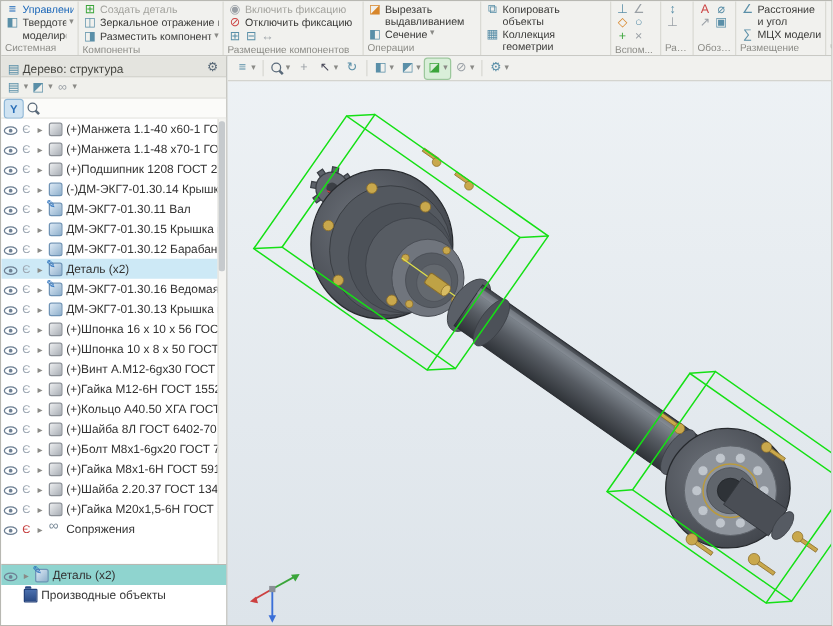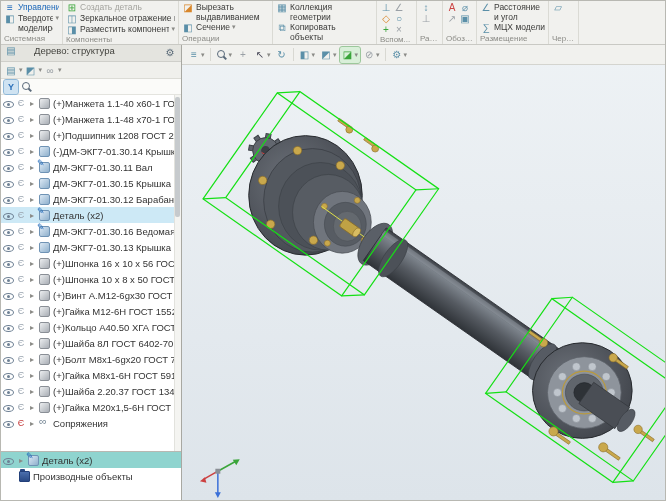--- a/index.html
+++ b/index.html
@@ -51,21 +51,21 @@
   .g-inf::before{content:"∞"}
   .g-pb::before{content:"⊞"}
   .g-mb::before{content:"⊟"}
   .g-par::before{content:"▱"}
 
   
   .main{flex:1;display:flex;min-height:0}
 
   
   .tree-panel{width:181px;flex:0 0 181px;background:#f0f0ec;border-right:1px solid #a8a8a2;display:flex;flex-direction:column}
-  .tp-header{height:17px;flex:0 0 17px;display:flex;align-items:flex-start;gap:17px;padding:0 4px;background:#e4e4df;border-bottom:1px solid #cfcfca}
+  .tp-header{height:17px;flex:0 0 17px;display:flex;align-items:flex-end;gap:1px;padding:0 4px;background:#e4e4df;border-bottom:1px solid #cfcfca}
   .tp-title{flex:1;font-size:9.5px;color:#44443f;white-space:nowrap;overflow:hidden}
   .tp-toolbar{height:17px;flex:0 0 17px;display:flex;align-items:center;gap:1px;padding:0 3px;background:#f0f0ec;border-bottom:1px solid #dcdcd6}
   .tp-filter{height:16px;flex:0 0 16px;display:flex;align-items:center;gap:2px;padding:0 3px;background:#fbfbf9;border-bottom:1px solid #e4e4df}
   .tbtn{min-width:14px;height:14px;display:inline-flex;align-items:center;justify-content:center;border-radius:2px;cursor:pointer;font-size:10px;color:#5a6a78}
   .tbtn.active{background:#cfe3f2;outline:1px solid #8fb8d8}
   .funnel{font-size:9px;font-weight:bold;color:#2a6fb8}
   .funnel::before{content:"Y"}
   .mag{position:relative;width:12px;height:12px;display:inline-block}
   .mag::before{content:"";position:absolute;width:6px;height:6px;border:1.5px solid #5a6a7a;border-radius:50%;left:1px;top:1px}
   .mag::after{content:"";position:absolute;width:4px;height:1.5px;background:#5a6a7a;transform:rotate(45deg);left:7px;top:8px}
@@ -139,45 +139,63 @@
         </div>
         <div class="rbtn">
           <span class="gi g-cube2"></span>
           <span class="rlabel" style="white-space:nowrap">Разместить компонент</span>
           <span class="caret"></span>
         </div>
       </div>
       <div class="rsec-label">Компоненты</div>
     </div>
 
+    <div class="rsec" style="width:112px">
+      <div class="rrows">
+        <div class="rbtn dis">
+          <span class="gi gr g-fix"></span>
+          <span class="rlabel" style="white-space:nowrap">Включить фиксацию</span>
+        </div>
+        <div class="rbtn">
+          <span class="gi rd g-unfix"></span>
+          <span class="rlabel" style="white-space:nowrap">Отключить фиксацию</span>
+        </div>
+        <div class="irow">
+          <span class="gi g-pb"></span>
+          <span class="gi g-mb"></span>
+          <span class="gi gr g-arr"></span>
+        </div>
+      </div>
+      <div class="rsec-label">Размещение компонентов</div>
+    </div>
 
     <div class="rsec" style="width:94px">
       <div class="rrows">
         <div class="rbtn">
           <span class="gi or g-cut"></span>
           <span class="rlabel" style="max-width:72px">Вырезать выдавливанием</span>
         </div>
         <div class="rbtn">
           <span class="gi g-sec"></span>
           <span class="rlabel" style="white-space:nowrap">Сечение</span>
           <span class="caret"></span>
         </div>
       </div>
       <div class="rsec-label">Операции</div>
     </div>
 
     <div class="rsec" style="width:104px">
       <div class="rrows">
         <div class="rbtn">
+          <span class="gi g-copy"></span>
+          <span class="rlabel" style="max-width:80px">Копировать объекты</span>
+        </div>
+        <div class="rbtn">
           <span class="gi g-grid"></span>
           <span class="rlabel" style="max-width:80px">Коллекция геометрии</span>
-        </div>
-        <div class="rbtn">
-          <span class="gi g-copy"></span>
-          <span class="rlabel" style="max-width:80px">Копировать объекты</span>
         </div>
         <div class="irow">
           <span class="gi g-grid2"></span>
           <span class="gi gr g-sq"></span>
         </div>
       </div>
       <div class="rsec-label">Массив, копирование</div>
     </div>
 
     <div class="rsec" style="width:40px">

